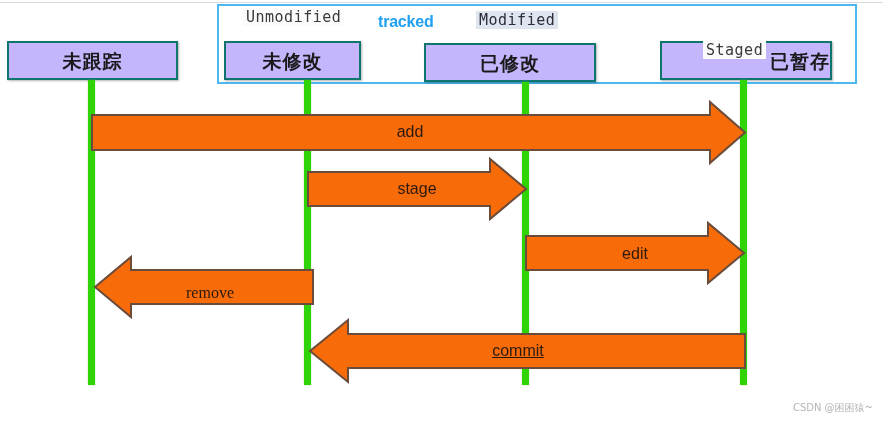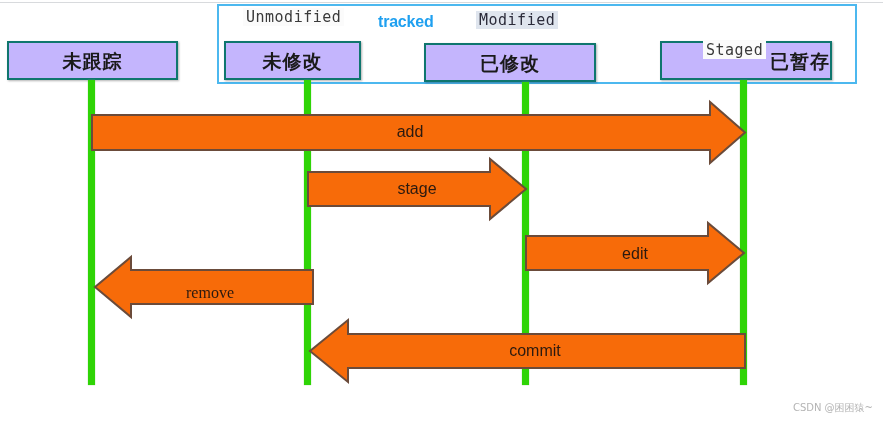--- a/index.html
+++ b/index.html
@@ -181,17 +181,17 @@
       <polygon points="223,14 41,14 41,1 5,31 41,61 41,48 223,48" fill="#f76b09" stroke="#6b4b3a" stroke-width="2" stroke-linejoin="miter"></polygon>
     </svg>
   </div>
   <div class="arrow-label" style="left:130px; top:284px; width:160px;font-family:Liberation Serif, serif;">remove</div>
 
   <div class="arrow" style="left:306px; top:319px; width:440px; height:64px;">
     <svg width="440" height="64" viewBox="0 0 440 64">
       <polygon points="439,15 42,15 42,1 4,32 42,63 42,49 439,49" fill="#f76b09" stroke="#6b4b3a" stroke-width="2" stroke-linejoin="miter"></polygon>
     </svg>
   </div>
-  <div class="arrow-label" style="left:455px; top:342px; width:160px;">commit</div>
+  <div class="arrow-label" style="left:438px; top:342px; width:160px;text-decoration:underline;">commit</div>
 
   <div class="watermark">CSDN @困困猿~</div>
 
 </div>
 
 </body></html>

